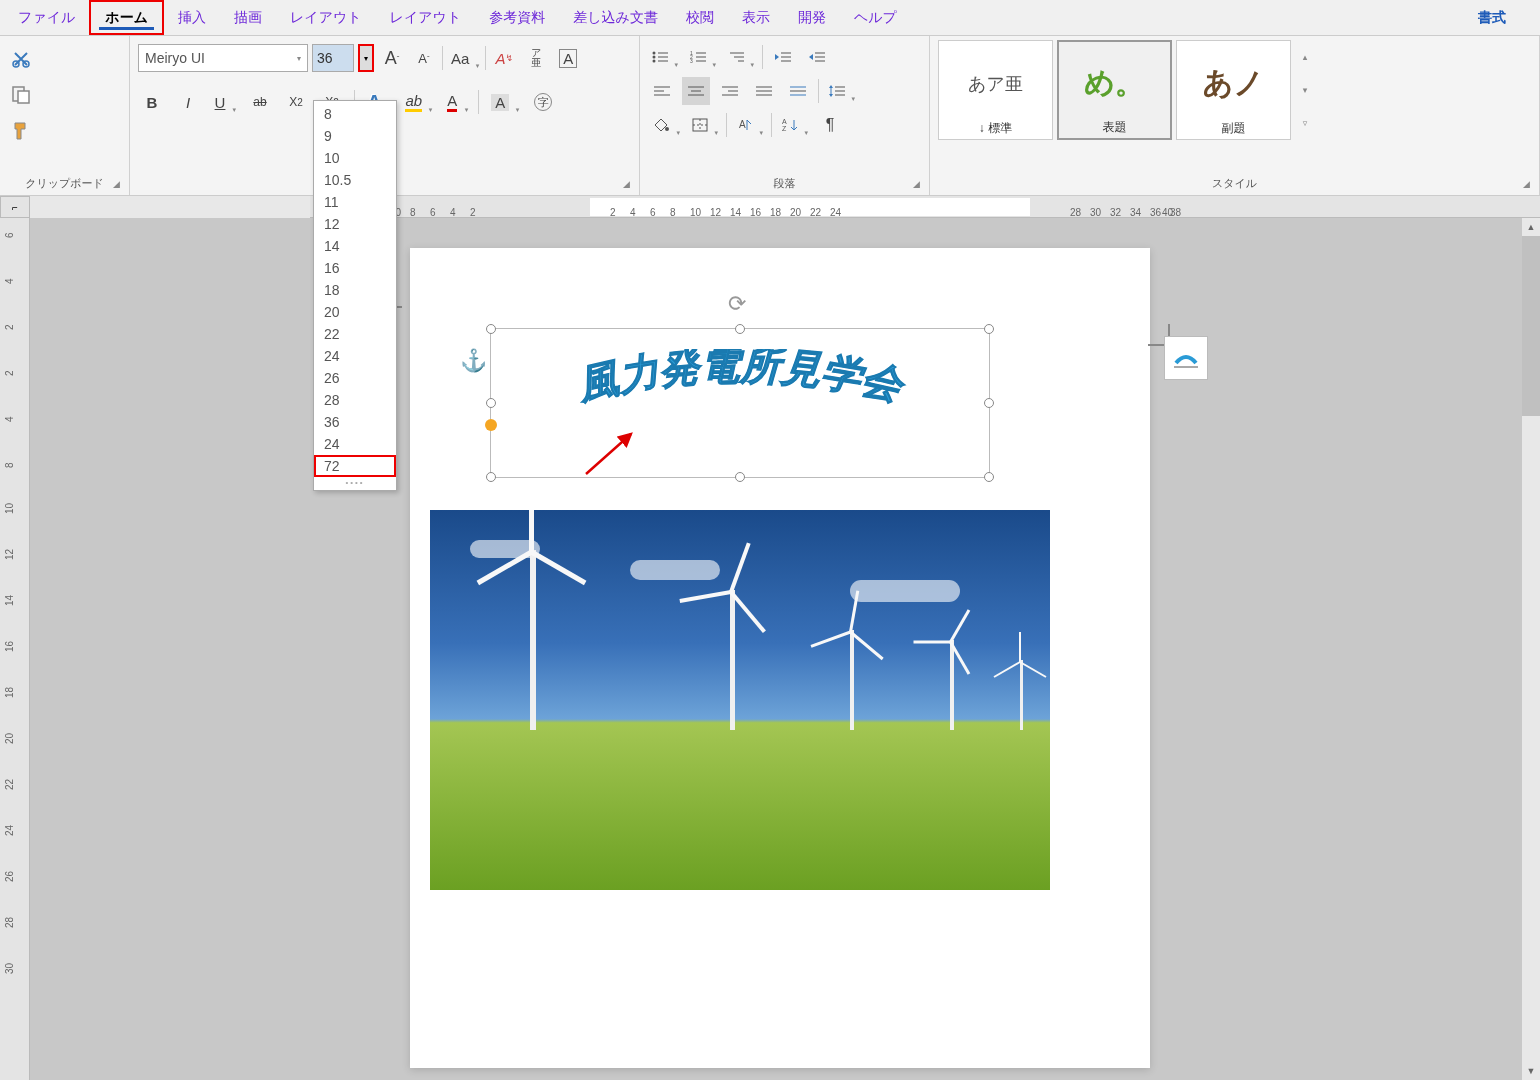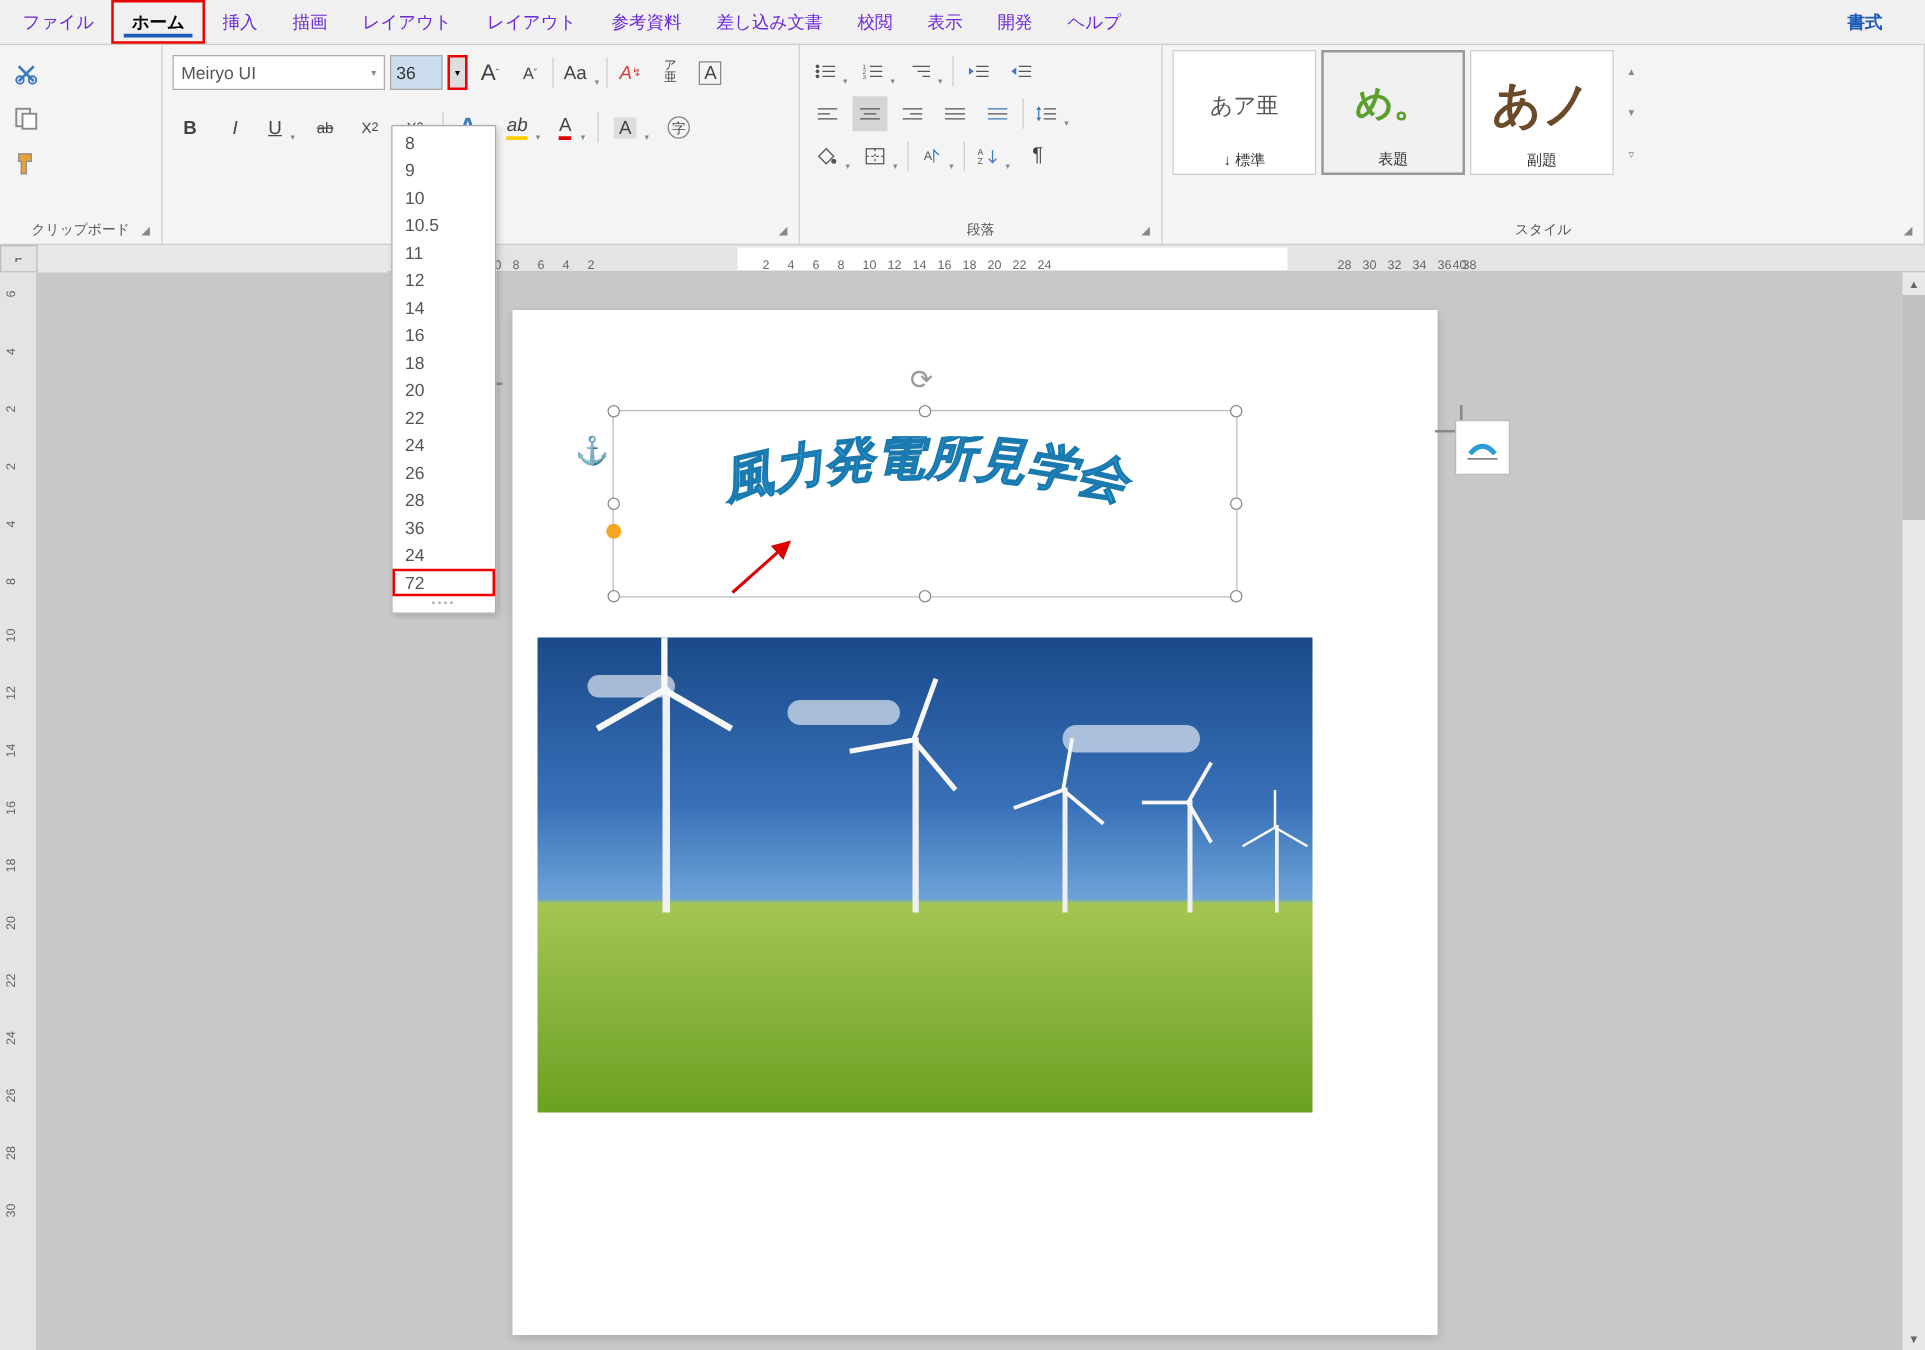--- a/index.html
+++ b/index.html
@@ -40,21 +40,21 @@
 
 .para-group { min-width: 290px; }
 .para-row { display: flex; gap: 6px; height: 34px; align-items: center; }
 
 .styles-group { flex: 1; min-width: 370px; }
 .style-items { display: flex; gap: 4px; height: 100px; }
 .style-item { width: 115px; border: 1px solid #ccc; display: flex; flex-direction: column; align-items: center; justify-content: space-between; padding: 6px 16px 2px; background: #fff; }
 .style-item.sel { border: 2px solid #999; background: #f0f0f0; }
 .style-prev { font-size: 18px; color: #555; flex: 1; display: flex; align-items: center; }
 .style-prev.green { color: #5aa02c; font-size: 30px; font-weight: bold; }
-.style-prev.brown { color: #6b4a2a; font-size: 39px; font-weight: bold; }
+.style-prev.brown { color: #6b4a2a; font-size: 30px; font-weight: bold; }
 .style-lbl { font-size: 12px; color: #333; }
 .style-nav { width: 20px; display: flex; flex-direction: column; justify-content: space-around; }
 .style-nav div { font-size: 9px; color: #888; text-align: center; }
 
 .hruler { position: absolute; top: 196px; left: 310px; right: 0; height: 22px; background: #e4e4e4; border-bottom: 1px solid #bbb; display: flex; align-items: center; font-size: 10px; color: #666; }
 .hruler .white { position: absolute; left: 280px; width: 440px; height: 18px; background: #fff; top: 2px; }
 .hruler span { position: absolute; }
 .vruler { position: absolute; top: 218px; left: 0; width: 30px; bottom: 0; background: #e4e4e4; border-right: 1px solid #bbb; }
 .vruler .tick { position: absolute; left: 4px; font-size: 10px; color: #666; transform: rotate(-90deg); transform-origin: left top; }
 .corner { position: absolute; top: 196px; left: 0; width: 30px; height: 22px; background: #e4e4e4; border: 1px solid #bbb; display: flex; align-items: center; justify-content: center; font-size: 10px; }

